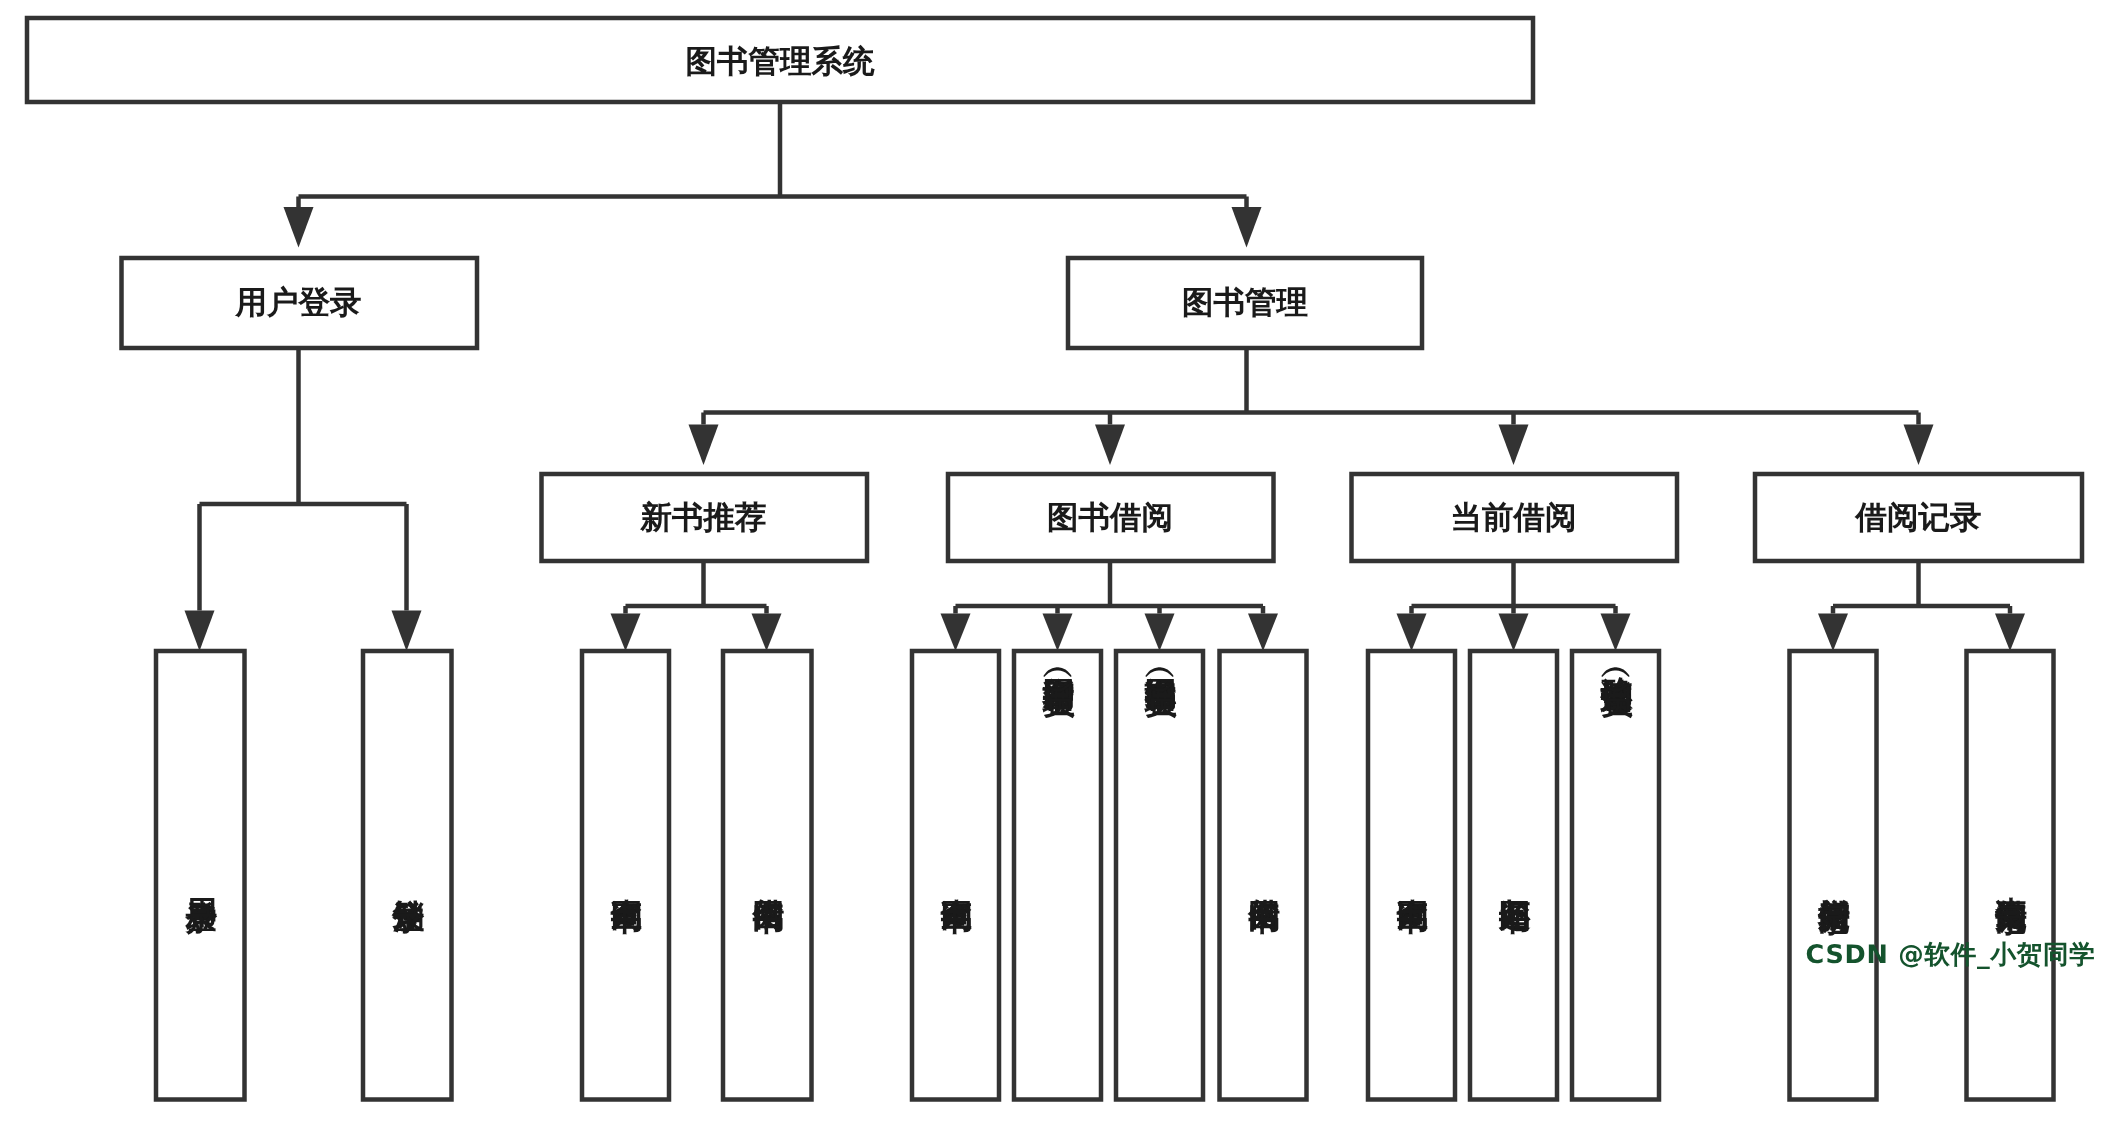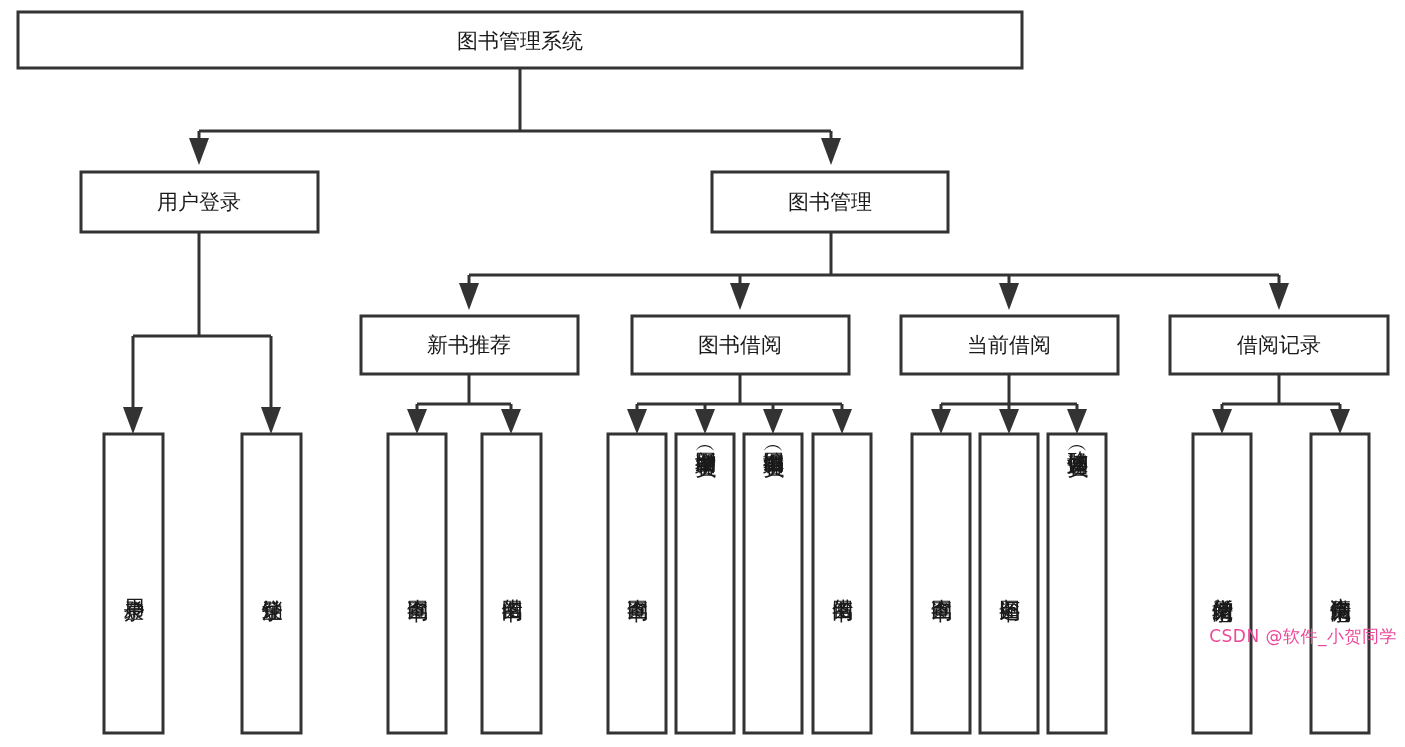--- a/index.html
+++ b/index.html
@@ -11,20 +11,21 @@
     width: 1405px;
     height: 747px;
     font-family: "DejaVu Sans", "Liberation Sans", sans-serif;
     overflow: hidden;
   }
   #diagram-root {
     position: relative;
     width: 1405px;
     height: 654px;
     background: #ffffff;
+    font-weight: bold;
   }
   svg.flow {
     position: absolute;
     left: 0;
     top: 0;
     width: 1405px;
     height: 747px;
   }
   .node-rect {
     fill: #ffffff;
@@ -65,21 +66,21 @@
     color: #1a1a1a;
     letter-spacing: 1px;
     white-space: nowrap;
   }
   #watermark {
     position: absolute;
     right: 8px;
     bottom: 6px;
     font-family: "DejaVu Sans", "Liberation Sans", sans-serif;
     font-size: 17px;
-    color: #ec4899;
+    color: #14532d;
     letter-spacing: 0.5px;
     user-select: none;
   }
 </style>
 </head>
 <body>
 
 <div id="diagram-root">
 
   <svg class="flow" viewBox="0 0 1405 747">

